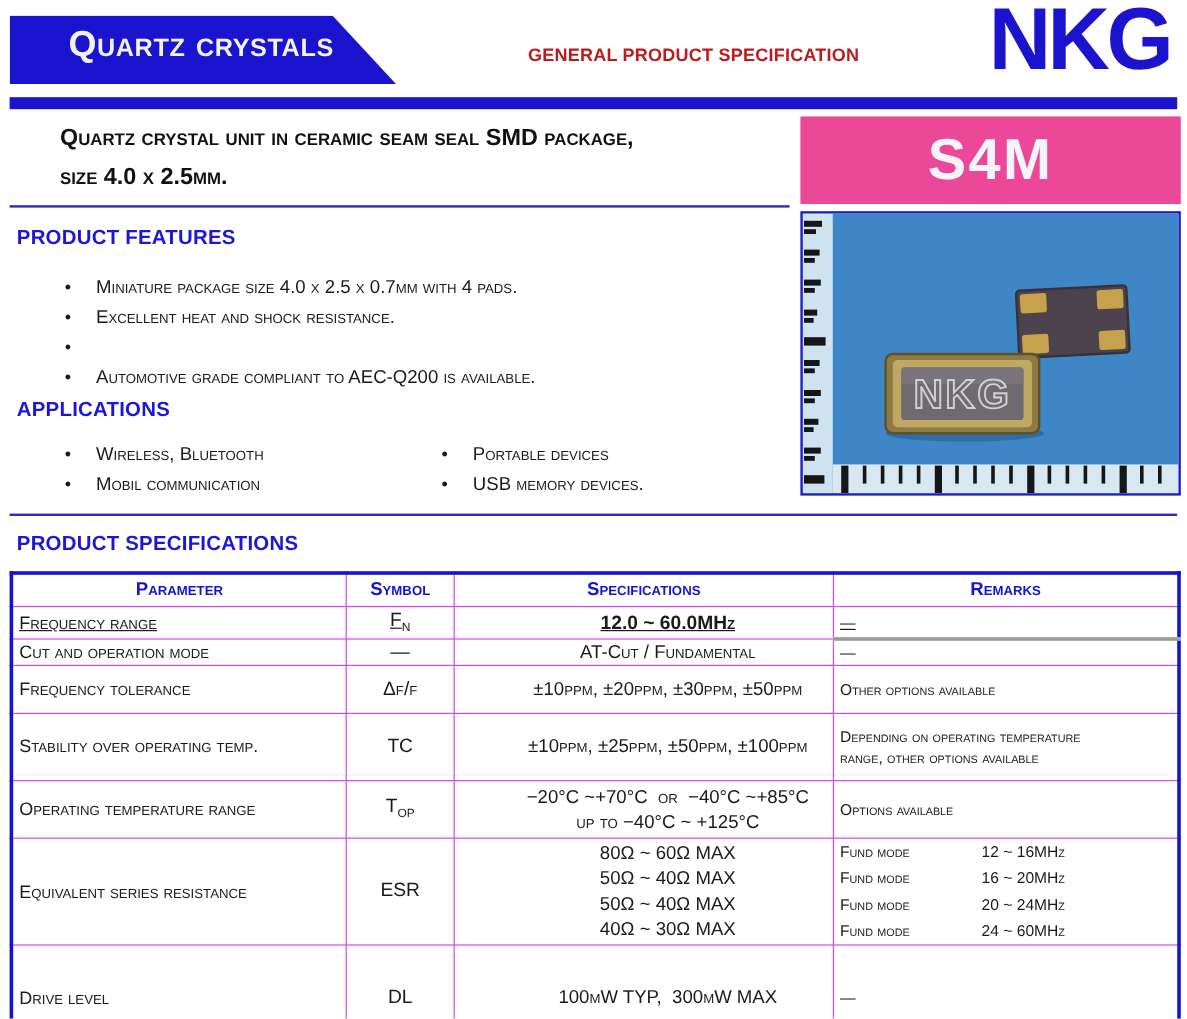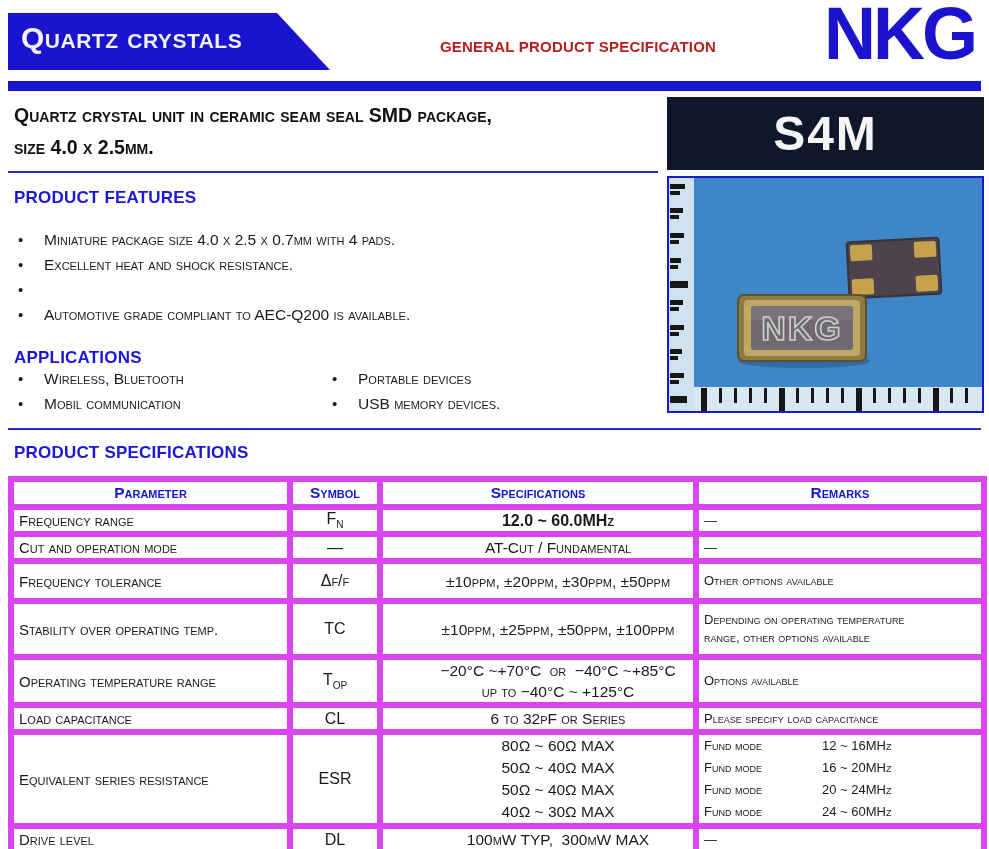--- a/index.html
+++ b/index.html
@@ -1,68 +1,68 @@
 <!DOCTYPE html>
 <html><head>
 <meta charset="utf-8">
 <style>
   html,body { margin:0; padding:0; background:#ffffff; }
   body { font-family: "Liberation Sans", sans-serif; color:#1a1a1a; }
   .page { position:relative; width:989px; height:849px; background:#fff; overflow:hidden; }
-  .sc { font-variant: small-caps; }
+  .sc { font-variant: small-caps; margin-left: 36px; }
 
   
   .banner { position:absolute; left:8px; top:13px; width:322px; height:57px;
             background:#1a14cf; clip-path:polygon(0 0, 269px 0, 322px 100%, 0 100%); }
   .banner-text { position:absolute; left:13px; top:8px; font-size:30px; font-weight:700;
                  color:#f2f2f2; letter-spacing:0.5px; }
   .doc-type { position:absolute; left:440px; top:38px; font-size:15px; font-weight:700;
               color:#b91c1c; letter-spacing:0.2px; }
   .logo { position:absolute; left:824px; top:-8px; font-size:72px; font-weight:700;
           color:#1c13cf; letter-spacing:-3px; transform:scaleY(1.02); }
   .top-bar { position:absolute; left:8px; top:81px; width:973px; height:10px; background:#1a14cf; }
 
   
   .prod-title { position:absolute; left:14px; top:99px; width:645px; font-size:19.5px;
                 font-weight:700; color:#111; line-height:32px; }
   .title-rule { position:absolute; left:8px; top:171px; width:650px; height:2px; background:#2a2ad0; }
 
   .sect-head { position:absolute; font-size:17px; font-weight:700; color:#1b17d6; letter-spacing:0.2px; }
   .feat-head { left:14px; top:188px; }
-  .app-head  { left:14px; top:348px; }
+  .app-head  { left:14px; top:332px; }
   .spec-head { left:14px; top:443px; }
 
   .bullets { position:absolute; left:18px; font-size:15.5px; }
   .feat-list { top:227px; }
   .bullet-row { display:flex; line-height:25px; }
   .bullet-dot { width:26px; font-size:15px; }
   .app-col1 { position:absolute; left:18px; top:366px; font-size:15.5px; }
   .app-col2 { position:absolute; left:332px; top:366px; font-size:15.5px; }
   .full-rule { position:absolute; left:8px; top:428px; width:973px; height:2px; background:#2a2ad0; }
 
   
-  .model-box { position:absolute; left:667px; top:97px; width:317px; height:73px; background:#0f172a;
+  .model-box { position:absolute; left:667px; top:97px; width:317px; height:73px; background:#ec4899;
                display:flex; align-items:center; justify-content:center; }
   .model-text { color:#f5f5f5; font-size:48px; font-weight:700; letter-spacing:2px; }
   .photo { position:absolute; left:667px; top:176px; width:317px; height:237px;
            border:2px solid #1a1acd; box-sizing:border-box; }
   .photo svg { display:block; }
 
   
   .spec-table { position:absolute; left:8px; top:476px; border-collapse:collapse; table-layout:fixed;
                 width:973px; font-variant:small-caps; }
   .spec-table col.c-param  { width:279px; }
   .spec-table col.c-sym    { width:90px;  }
   .spec-table col.c-spec   { width:316px; }
   .spec-table col.c-rem    { width:288px; }
-  .spec-table td, .spec-table th { border:6px solid #d946ef; padding:0; vertical-align:middle; overflow:hidden; }
+  .spec-table td, .spec-table th { border:1px solid #d946ef; padding:0; vertical-align:middle; overflow:hidden; }
   .spec-table { border:3px solid #1414cc; border-bottom-width:5px; }
   .spec-table thead tr { height:28px; }
   .spec-table th { color:#1414d2; font-size:15.5px; font-weight:700; text-align:center; }
-  tbody tr:nth-child(1){ height:27px; } tbody tr:nth-child(2){ height:16px; }
+  tbody tr:nth-child(1){ height:27px;text-decoration:underline; } tbody tr:nth-child(2){ height:16px; }
   tbody tr:nth-child(3){ height:40px; } tbody tr:nth-child(4){ height:56px; }
   tbody tr:nth-child(5){ height:48px; } tbody tr:nth-child(6){ height:27px; }
   tbody tr:nth-child(7){ height:89px; } tbody tr:nth-child(8){ height:26px; }
   tbody tr:nth-child(9){ height:28px; }
   td.param { font-size:15px; padding-left:5px; }
   td.symbol { font-size:16px; text-align:center; }
   td.symbol sub { font-size:10px; }
   td.spec { font-size:15.5px; text-align:center; }
   td.spec .line { line-height:21px;margin-left:40px; }
   tr:nth-child(7) td.spec .line { line-height:22px; }
@@ -266,30 +266,20 @@
           <td class="symbol"><span>T</span><sub>OP</sub></td>
           <td class="spec">
             <div class="line">−20°C ~+70°C &nbsp;or&nbsp; −40°C ~+85°C</div>
             <div class="line">up to −40°C ~ +125°C</div>
           </td>
           <td class="remark">
             <div class="line">Options available</div>
           </td>
         </tr>
         <tr>
-          <td class="param">Load capacitance</td>
-          <td class="symbol"><span>CL</span></td>
-          <td class="spec">
-            <div class="line">6 to 32pF or Series</div>
-          </td>
-          <td class="remark">
-            <div class="line">Please specify load capacitance</div>
-          </td>
-        </tr>
-        <tr>
           <td class="param">Equivalent series resistance</td>
           <td class="symbol"><span>ESR</span></td>
           <td class="spec">
             <div class="line">80Ω ~ 60Ω MAX</div>
             <div class="line">50Ω ~ 40Ω MAX</div>
             <div class="line">50Ω ~ 40Ω MAX</div>
             <div class="line">40Ω ~ 30Ω MAX</div>
           </td>
           <td class="remark">
             <div class="pair">

